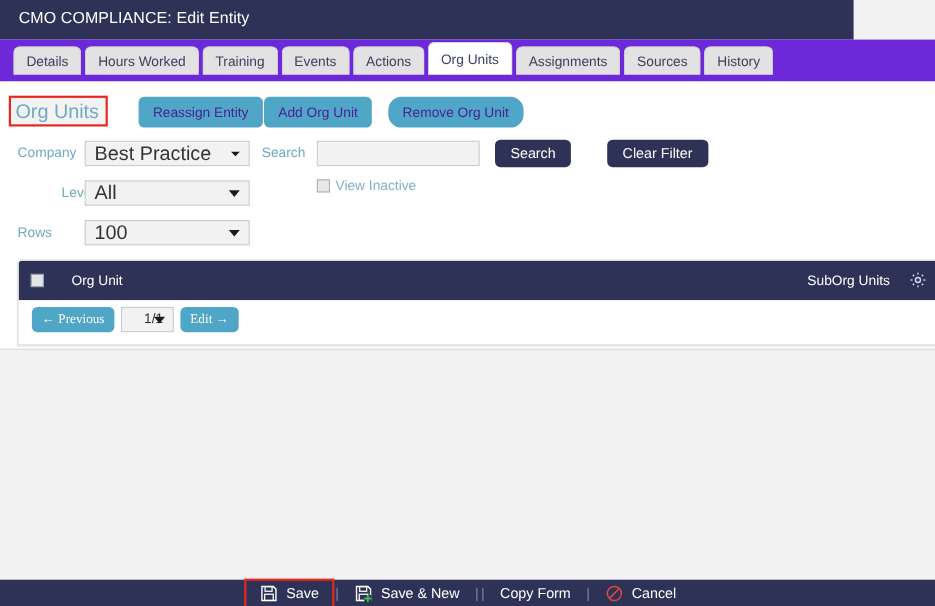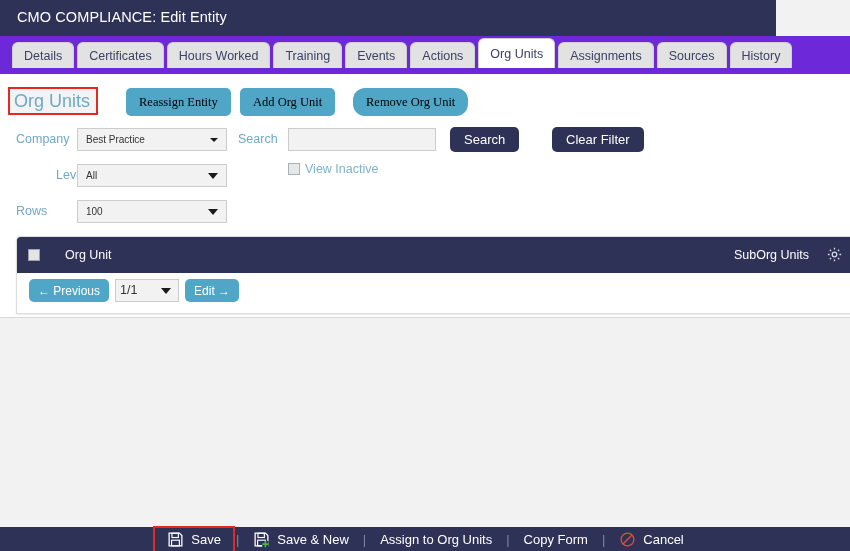--- a/index.html
+++ b/index.html
@@ -92,25 +92,25 @@
   .heading {
     color: #6fa9c4;
     font-size: 18px;
     line-height: 20px;
     white-space: nowrap;
   }
 
   .btn-teal {
     position: absolute;
     background: #4fa6c6;
-    color: #000000;
+    color: #4c1d95;
     border: none;
     border-radius: 5px;
     font-size: 12.5px;
-    font-family: Liberation Serif, serif;
+    font-family: Liberation Sans, sans-serif;
     height: 28px;
     padding: 0 13px;
     cursor: pointer;
     white-space: nowrap;
   }
   #btn-reassign { left: 126px; top: 14px; }
   #btn-add      { left: 240px; top: 14px; }
   #btn-remove   { left: 353px; top: 14px; border-radius: 12px; }
 
   
@@ -125,21 +125,21 @@
   #lbl-rows    { left: 16px; top: 130px; }
   #lbl-search  { left: 238px; top: 58px; }
 
   .f-select {
     position: absolute;
     left: 77px;
     width: 150px;
     height: 23px;
     background: #f2f2f2;
     border: 1px solid #cccccc;
-    font-size: 10px;
+    font-size: 18px;
     color: #333333;
     line-height: 21px;
     padding-left: 8px;
     cursor: pointer;
     white-space: nowrap;
     overflow: hidden;
   }
   #sel-company { top: 54px; }
   #sel-levels  { top: 90px; }
   #sel-rows    { top: 126px; }
@@ -258,36 +258,36 @@
     display: flex;
     align-items: center;
     gap: 6px;
   }
   .pg-btn {
     background: #4fa6c6;
     color: #ffffff;
     border: none;
     border-radius: 5px;
     font-size: 12px;
-    font-family: Liberation Sans, sans-serif;
+    font-family: Liberation Serif, serif;
     height: 23px;
     padding: 0 9px;
     cursor: pointer;
     white-space: nowrap;
     text-align: center;
   }
   .pg-select {
     position: relative;
-    width: 64px; height: 23px;
+    width: 48px; height: 23px;
     background: #f2f2f2;
     border: 1px solid #cccccc;
     font-size: 12.5px;
     color: #333333;
     line-height: 21px;
-    padding-left: 4px;
+    padding-left: 20px;
     cursor: pointer;
   }
   .pg-select .caret {
     position: absolute;
     right: 7px; top: 50%;
     transform: translateY(-50%);
     width: 0; height: 0;
     border-left: 5px solid transparent;
     border-right: 5px solid transparent;
     border-top: 6px solid #1a1a1a;
@@ -335,21 +335,20 @@
 
 <div id="app">
 
   <div class="titlebar">
     <div class="title">CMO COMPLIANCE: Edit Entity</div>
   </div>
 
   <div class="tabstrip">
     <div class="tabs" id="tabs-container">
         <div class="tab">Details</div>
-        <div class="tab">Certificates</div>
         <div class="tab">Hours Worked</div>
         <div class="tab">Training</div>
         <div class="tab">Events</div>
         <div class="tab">Actions</div>
         <div class="tab active">Org Units</div>
         <div class="tab">Assignments</div>
         <div class="tab">Sources</div>
         <div class="tab">History</div>
       </div>
   </div>
@@ -437,23 +436,20 @@
               <path d="M3 3h14.5L21 6.5V21H3V3z" fill="none" stroke="#ffffff" stroke-width="1.8"></path>
               <rect x="7" y="3.2" width="9" height="6" fill="none" stroke="#ffffff" stroke-width="1.6"></rect>
               <rect x="6.5" y="13" width="11" height="8" fill="none" stroke="#ffffff" stroke-width="1.6"></rect>
               <rect x="13" y="14" width="9" height="9" fill="#2e3256"></rect>
               <path d="M17.5 15v7M14 18.5h7" stroke="#35c13a" stroke-width="2.4" stroke-linecap="round"></path>
             </svg>
           </span>
           <span>Save &amp; New</span>
         </div>
         <span class="fsep">|</span>
-        <div class="fitem">
-          <span>Assign to Org Units</span>
-        </div>
         <span class="fsep">|</span>
         <div class="fitem">
           <span>Copy Form</span>
         </div>
         <span class="fsep">|</span>
         <div class="fitem">
           <span style="display: flex;">
             <svg viewBox="0 0 24 24" width="17" height="17" class="fico">
               <circle cx="12" cy="12" r="9" fill="none" stroke="#e04a3f" stroke-width="1.9"></circle>
               <line x1="5.7" y1="18.3" x2="18.3" y2="5.7" stroke="#e04a3f" stroke-width="1.9"></line>

